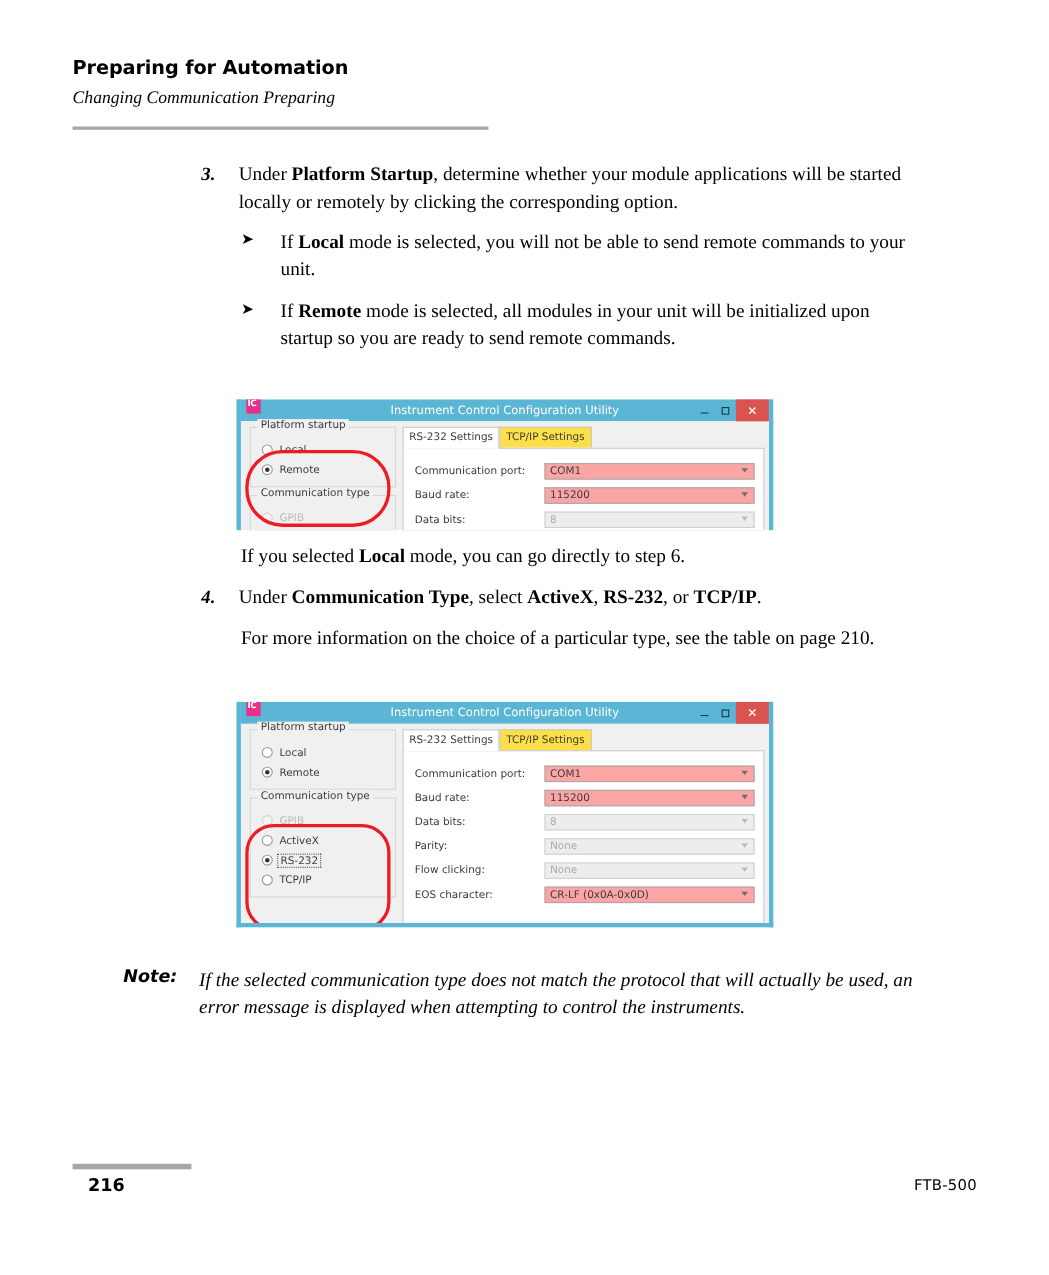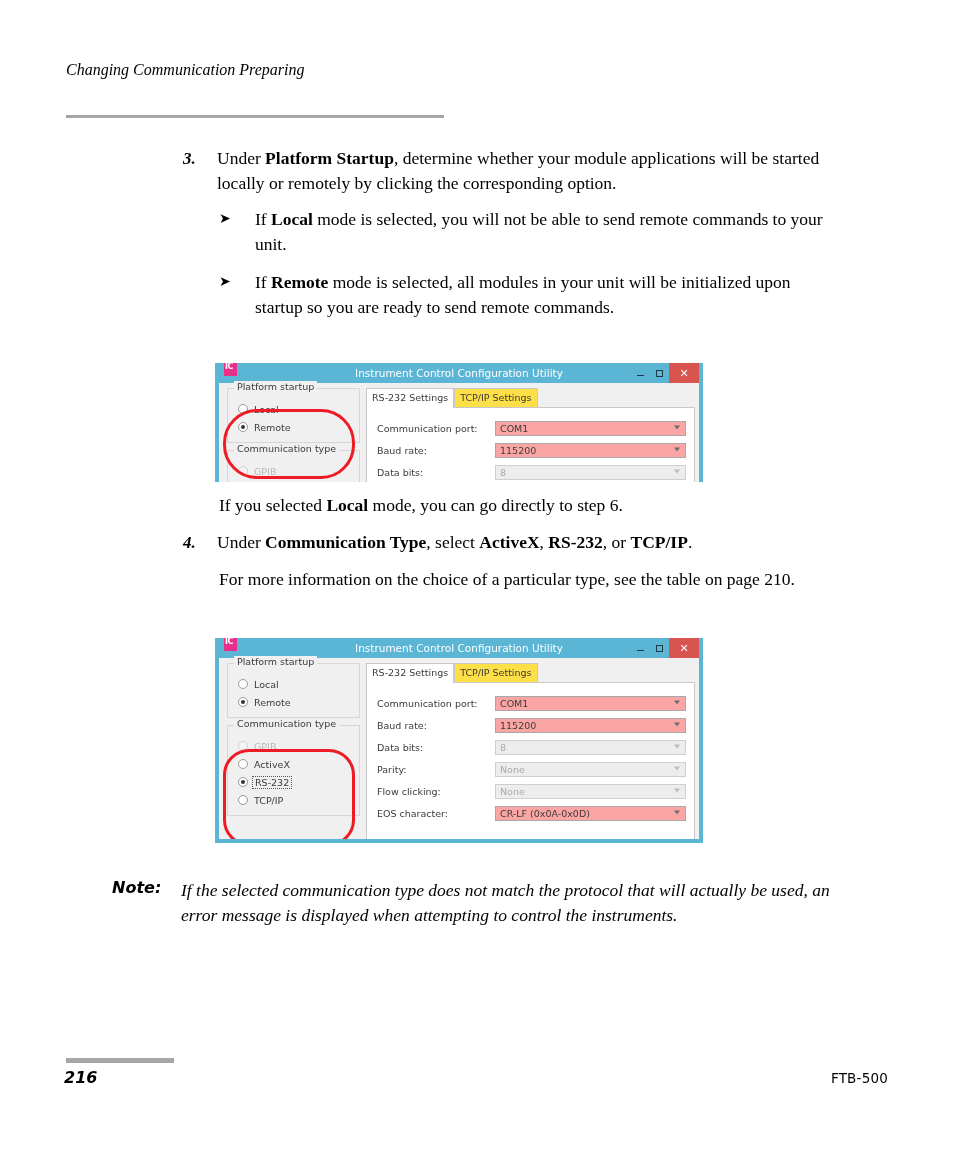--- a/index.html
+++ b/index.html
@@ -111,26 +111,25 @@
   .footer-rule {
     position: absolute;
     left: 66px;
     top: 1058px;
     width: 108px;
     height: 5px;
     background: #a6a6a6;
   }
   .footer-page {
     position: absolute;
-    left: 64px;
+    left: 80px;
     top: 1068px;
     font-family: "DejaVu Sans", sans-serif;
     font-weight: bold;
     font-size: 16px;
-    font-style: italic;
   }
   .footer-model {
     position: absolute;
     right: 66px;
     top: 1070px;
     font-family: "DejaVu Sans", sans-serif;
     font-size: 13.5px;
     letter-spacing: 0.2px;
   }
 
@@ -370,20 +369,21 @@
     z-index: 5;
   }
   .annot-1 { left: 4px; top: 26px; width: 126px; height: 64px; }
   .annot-2 { left: 4px; top: 91px; width: 126px; height: 91px;
              border-radius: 26px; }
 </style>
 </head>
 <body>
 
 <div class="page-header">
+  <div class="hdr-title">Preparing for Automation</div>
   <div class="hdr-sub">Changing Communication Preparing</div>
 </div>
 <div class="hdr-rule"></div>
 
 <div class="step" style="left:183px; top:146px; width:655px;">
   <div class="step-num">3.</div>
   <div class="step-body"><span>Under </span><b class="sb">Platform Startup</b><span>, determine whether your module applications will be started locally or remotely by clicking the corresponding option.</span></div>
 </div>
 
 <div class="step" style="left:219px; top:207px; width:610px;">

